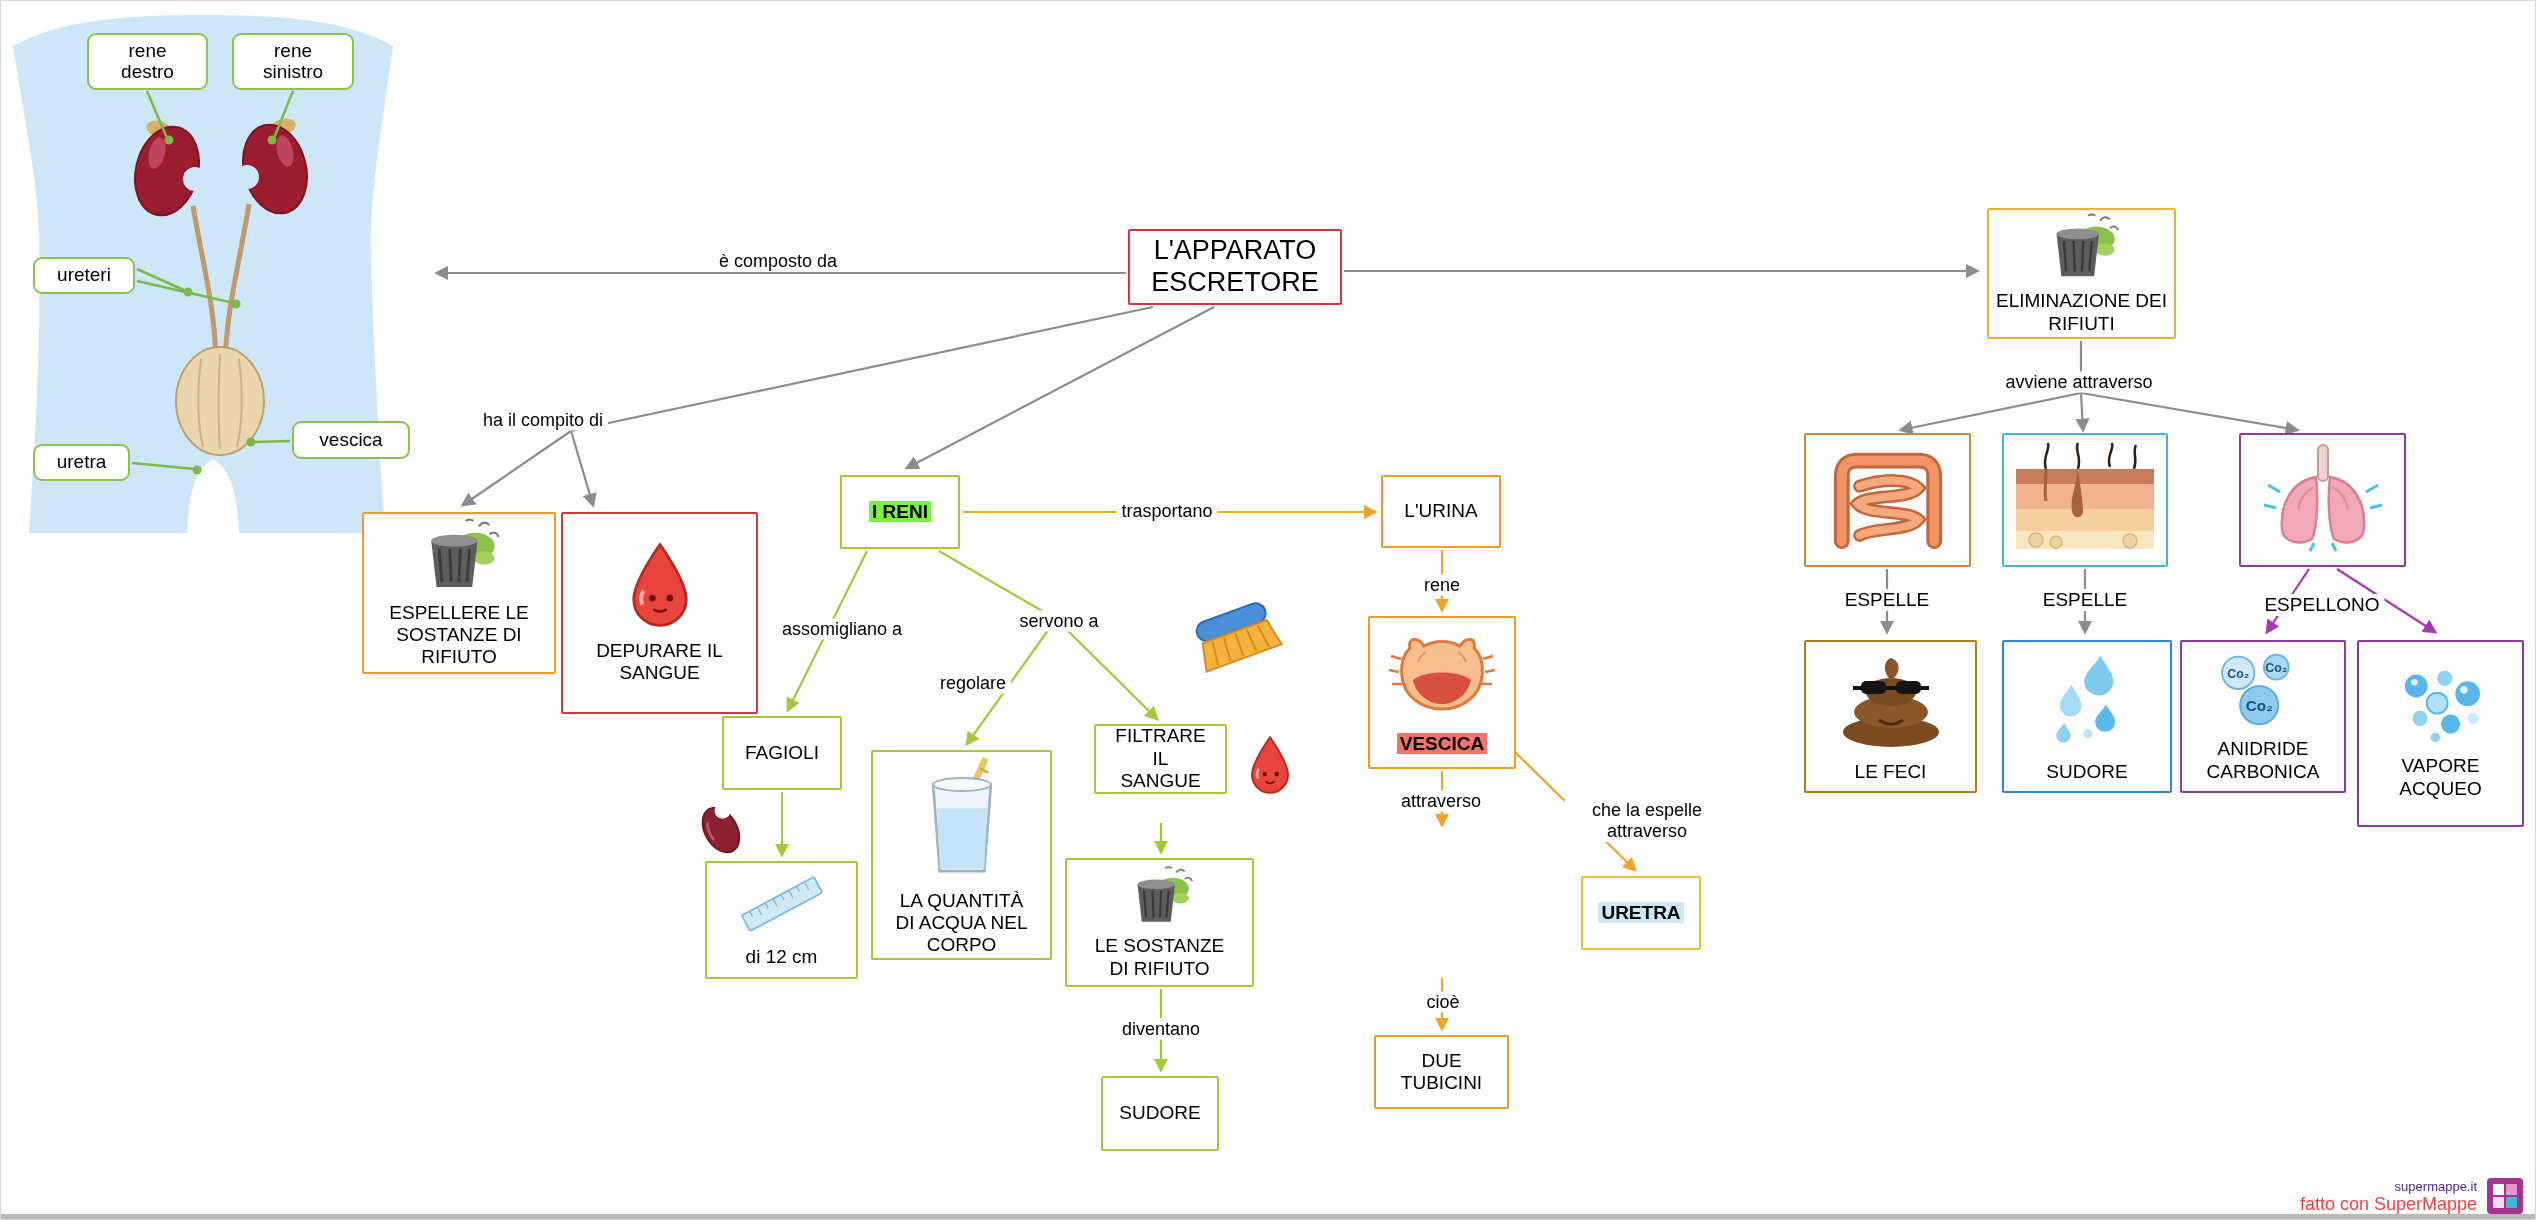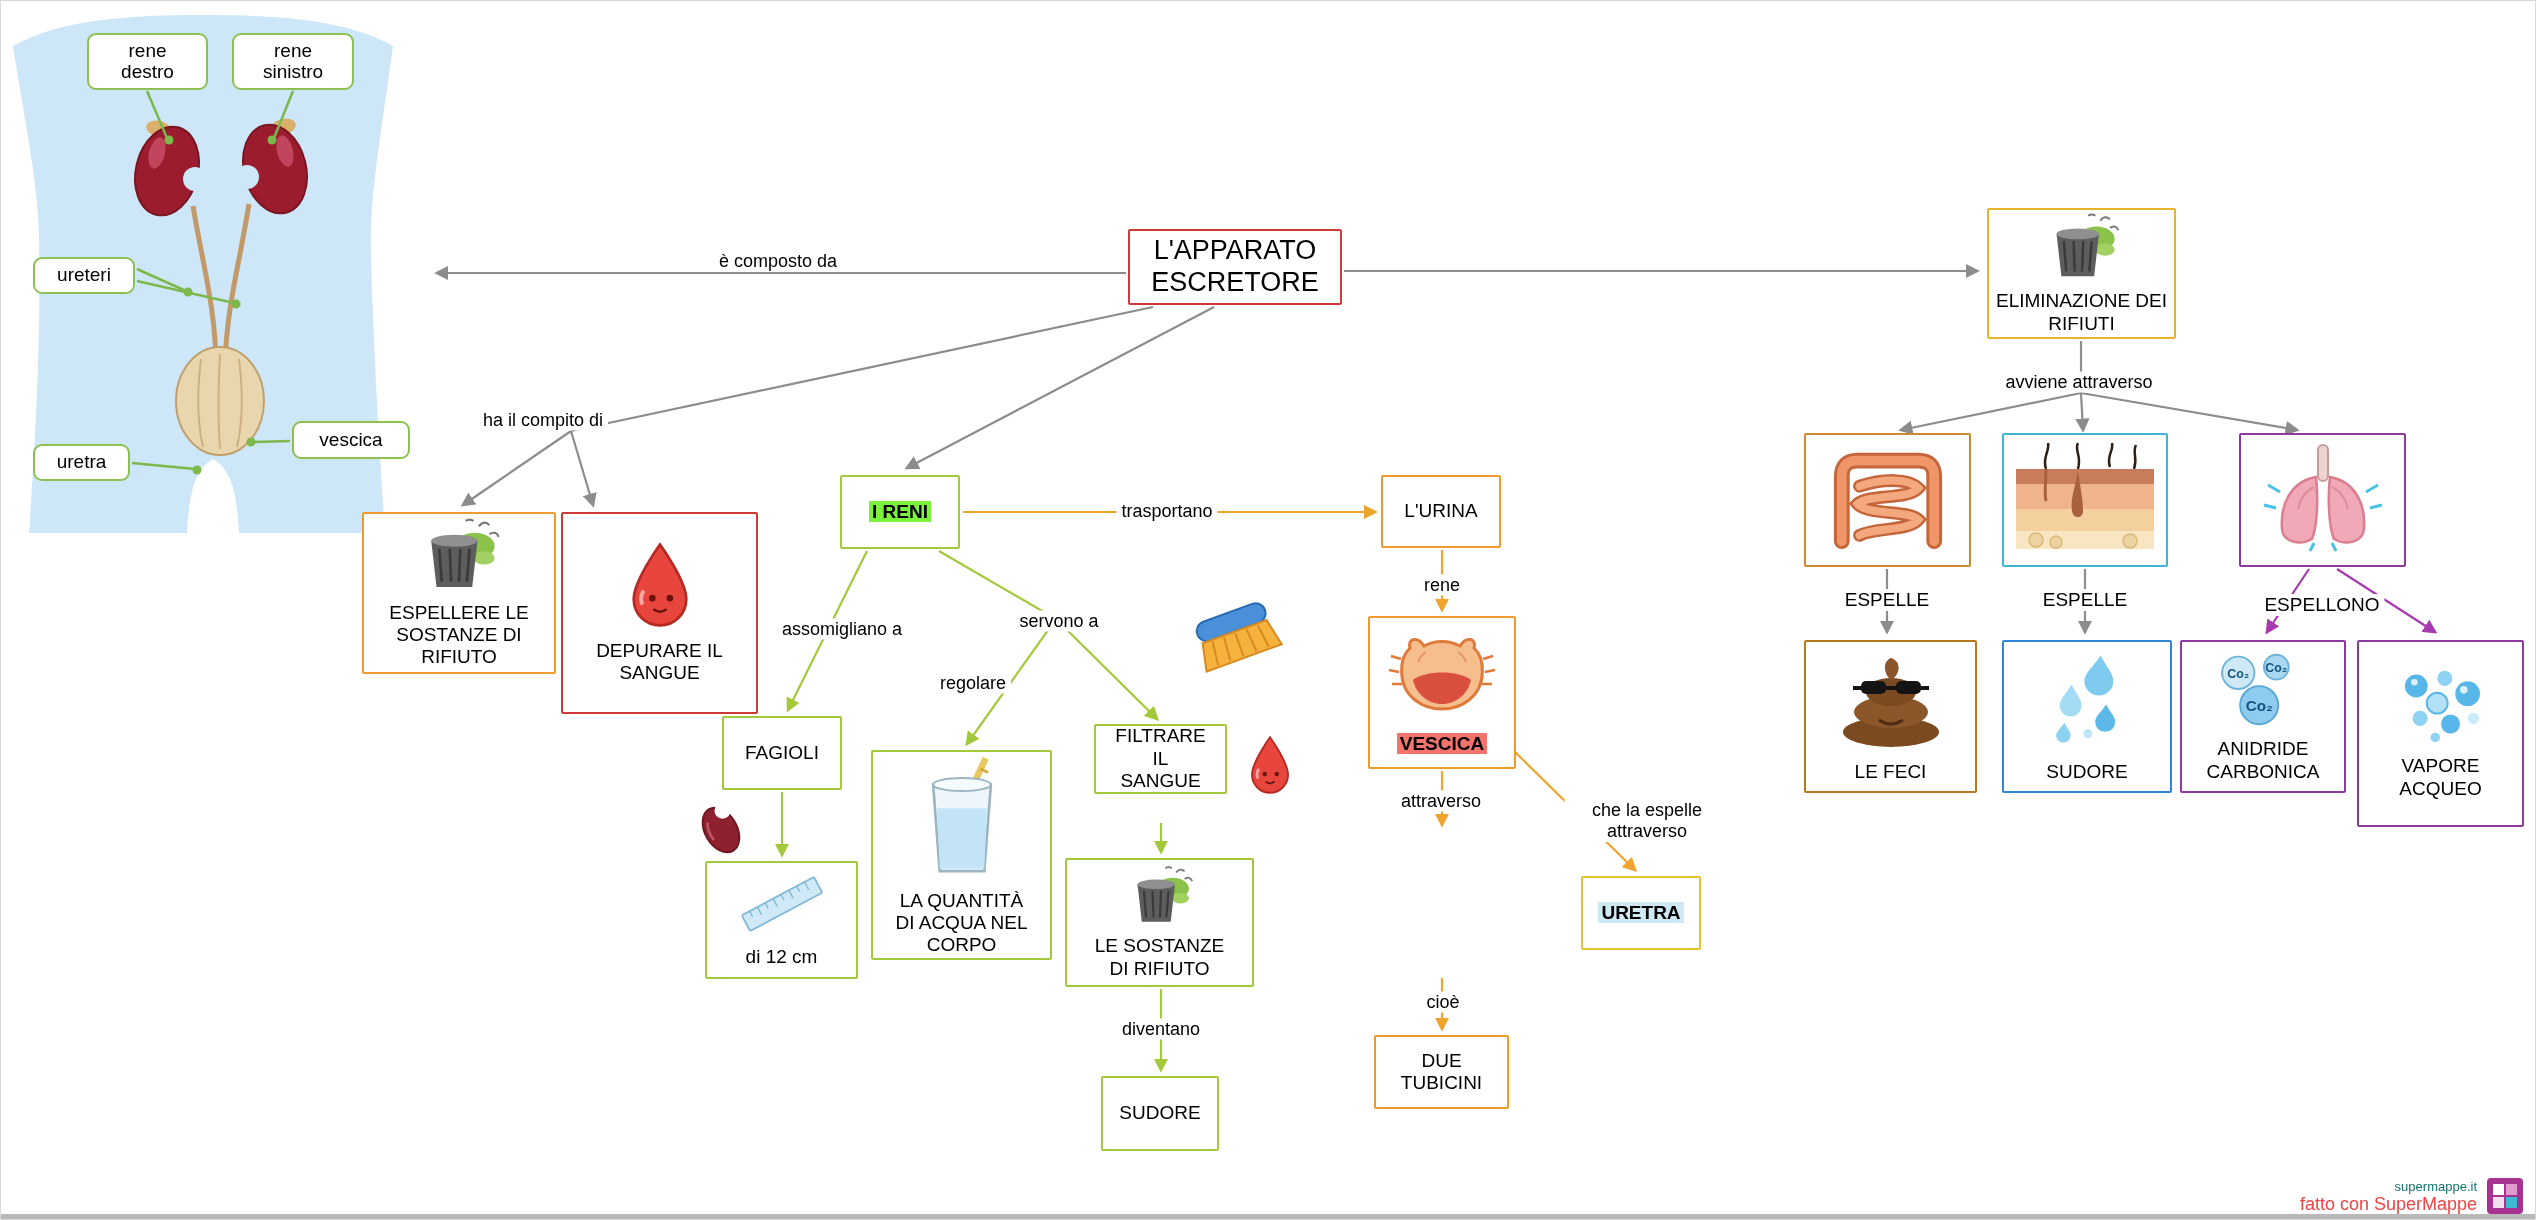--- a/index.html
+++ b/index.html
@@ -24,21 +24,21 @@
   .hl-red{background:#f4736d}
   .hl-yellow{background:#f2c12d}
   .hl-blue{background:#cfe9f4}
   .anode{position:absolute;background:#fff;border:2px solid #8cc152;border-radius:9px;display:flex;align-items:center;justify-content:center;text-align:center;font-size:19px;line-height:1.08;z-index:2;color:#000}
   .elabel{position:absolute;transform:translate(-50%,-50%);background:#fff;padding:0 5px;font-size:18px;white-space:nowrap;z-index:3;color:#000}
   .elabel.wrap{white-space:normal;width:165px;text-align:center}
   .elabel.caps{font-size:19px}
   .float-icon{position:absolute;z-index:2}
   .co2t{font-family:"Liberation Sans",sans-serif;font-size:13px;font-weight:bold;fill:#15537e;text-anchor:middle}
   .co2big{font-size:16px}
-  .footer-site{position:absolute;right:58px;top:1178px;font-size:13px;color:#0f766e;z-index:4}
+  .footer-site{position:absolute;right:58px;top:1178px;font-size:13px;color:#4c1d95;z-index:4}
   .footer-credit{position:absolute;right:58px;top:1193px;font-size:18px;color:#ef4444;z-index:4}
   .footer-logo{position:absolute;right:12px;top:1177px;z-index:4}
   .bottom-bar{position:absolute;left:0;bottom:0;width:100%;height:5px;background:#b9b9b9;z-index:4}
 </style>
 </head>
 <body>
 
 <div class="canvas">
 
   <svg class="wires" width="2536" height="1220" viewBox="0 0 2536 1220">

